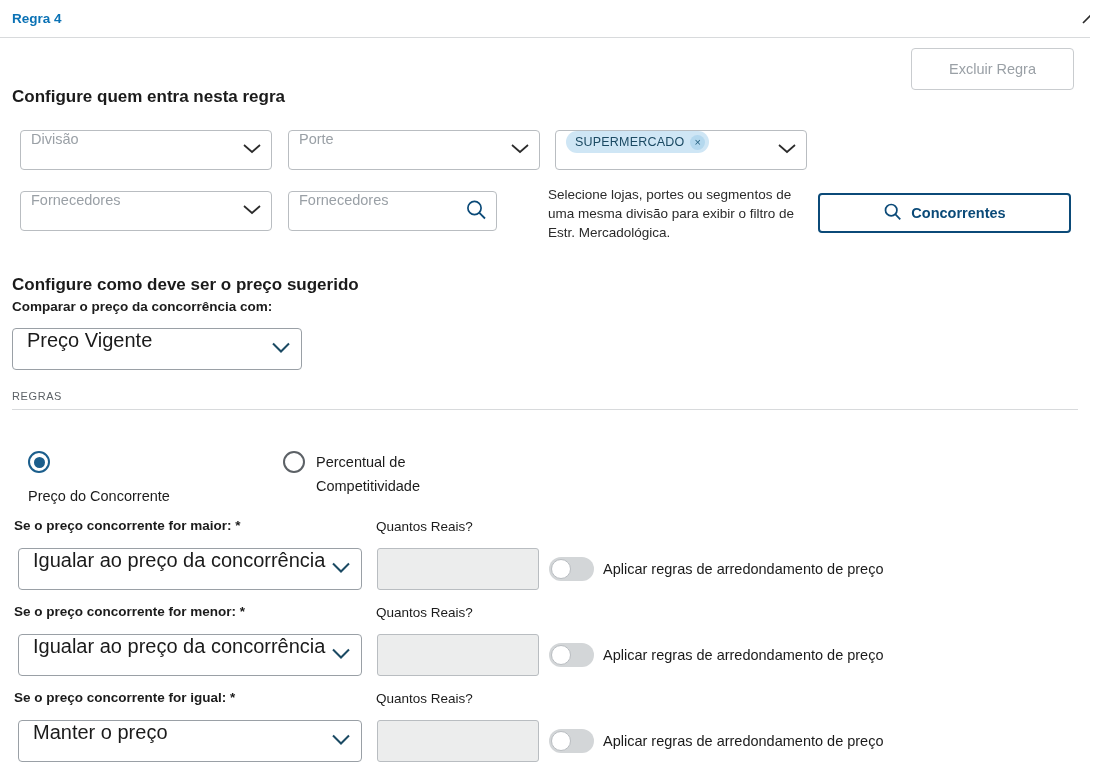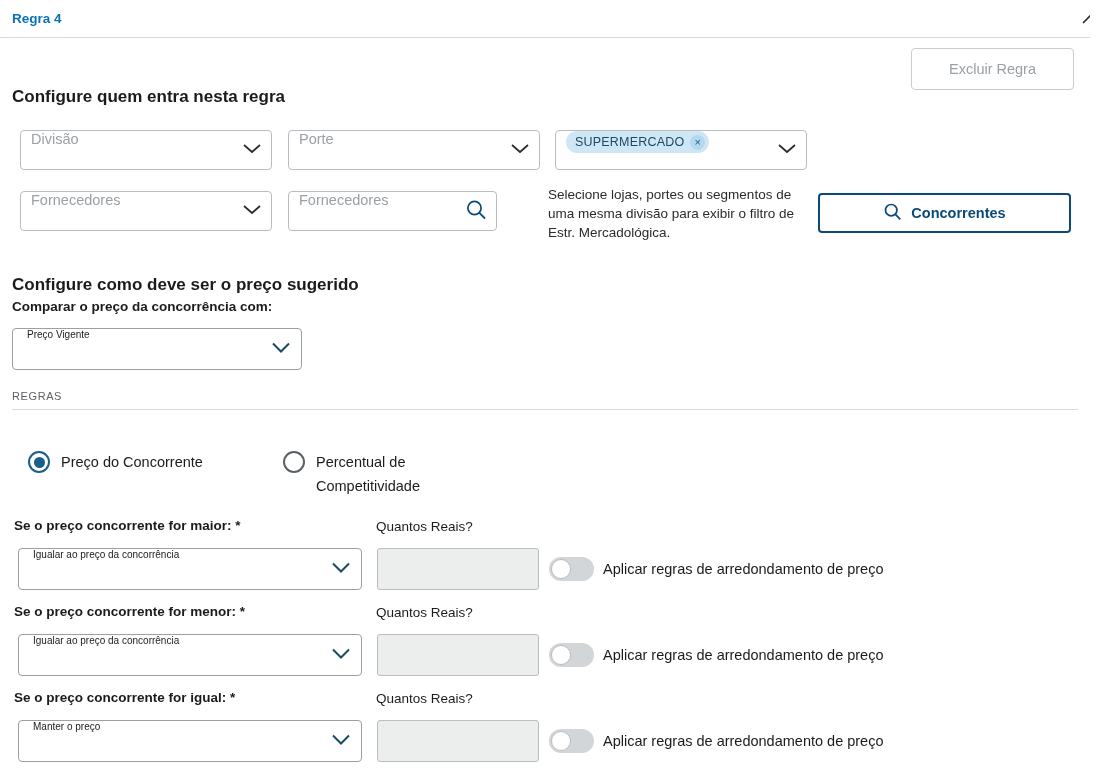--- a/index.html
+++ b/index.html
@@ -83,21 +83,21 @@
     border-radius: 4px;
     background: #ffffff;
     height: 40px;
     display: flex;
     align-items: flex-start;
     padding: 0 10px;
     font-size: 14.5px;
     cursor: pointer;
   }
   .ph { color: #9aa0a6; font-size: 14.5px; }
-  .val { color: #1b1b1b; font-size: 10px; }
+  .val { color: #1b1b1b; font-size: 20px; }
 
   .caret {
     position: absolute;
     right: 9px;
     top: 50%;
     transform: translateY(-50%);
     pointer-events: none;
   }
   .mag {
     position: absolute;
@@ -197,21 +197,21 @@
     height: 1px;
     background: #d8dadc;
   }
   .radio {
     position: absolute;
     display: flex;
     align-items: flex-start;
     gap: 11px;
     cursor: pointer;
   }
-  #radio-preco { left: 28px; top: 450px; }
+  #radio-preco { left: 28px; top: 450px; flex-direction: column; }
   #radio-perc  { left: 283px; top: 450px; }
   .rad-outer {
     width: 22px; height: 22px;
     border-radius: 50%;
     border: 2px solid #1b5e8c;
     display: flex; align-items: center; justify-content: center;
     flex: 0 0 auto;
     margin-top: 1px;
   }
   .rad-outer.off { border-color: #5c6166; }

